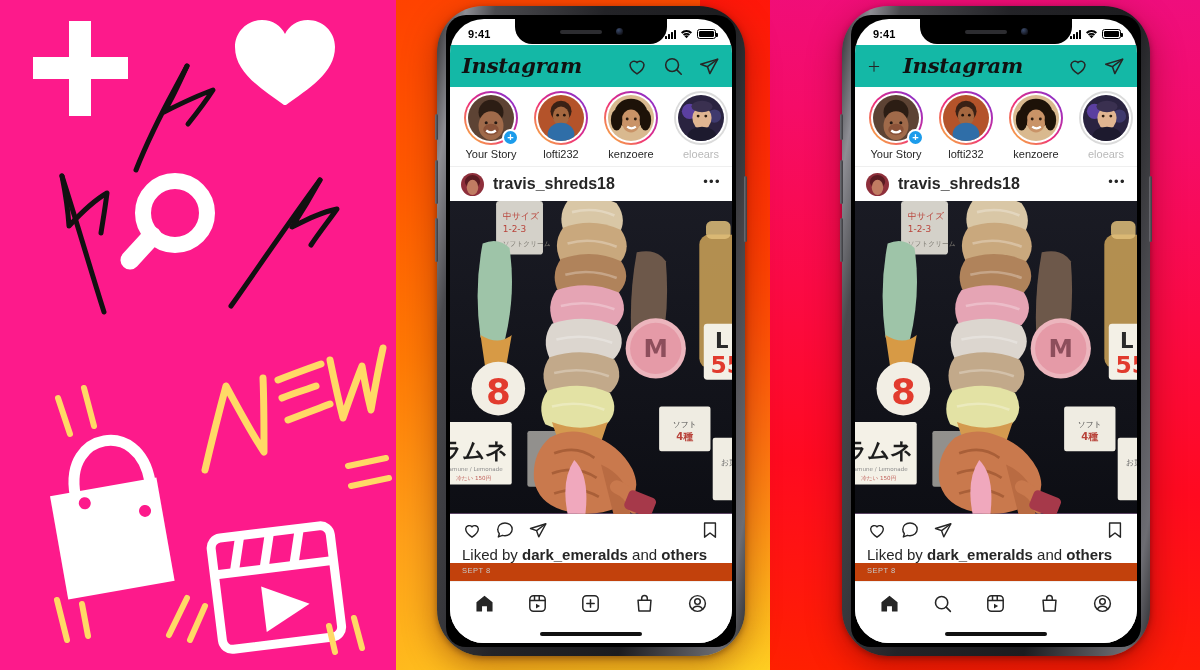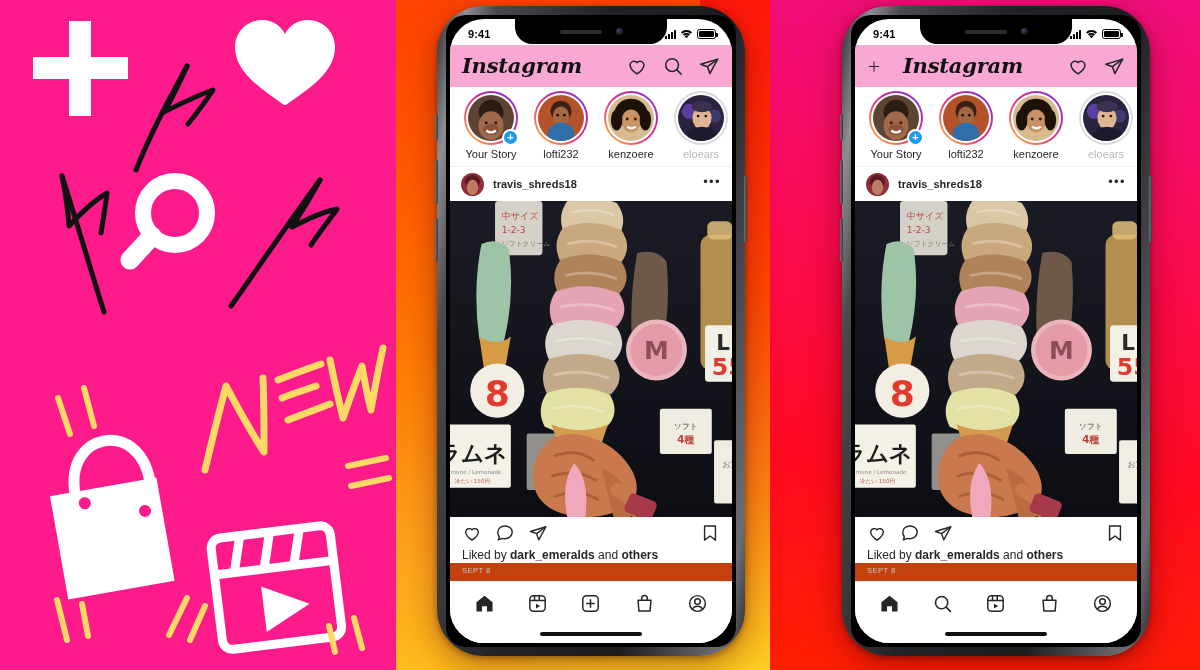--- a/index.html
+++ b/index.html
@@ -107,21 +107,21 @@
   }
   .batt::after {
     content:""; position:absolute; right:-3px; top:3px; width:1.6px; height:3.4px;
     background:#000; border-radius: 0 1px 1px 0;
   }
   .batt span { display:block; width:100%; height:100%; background:#000; border-radius:1.3px; }
 
   
   .ig-header {
     flex: none; height: 42px; display: flex; align-items: center;
-    padding: 0 12px; gap: 22px; background:#f9a8d4;
+    padding: 0 12px; gap: 22px; background:#14b8a6;
   }
   .logo {
     font-family: "DejaVu Serif", serif;
     font-style: italic; font-size: 21px; font-weight: 600;
     letter-spacing: -.2px; color: #111; line-height: 1;
     transform: translateY(-1px);
   }
   .hdr-spacer { flex: 1; }
   .hdr-icons { display: flex; align-items: center; gap: 14px; }
 
@@ -151,34 +151,34 @@
   }
   .story-name.faded { color: #b9b9b9; }
 
   
   .post-head {
     flex: none; height: 34px; display: flex; align-items: center;
     gap: 9px; padding: 0 11px; background:#fff;
   }
   .post-ava { width:23px;height:23px;border-radius:50%;overflow:hidden;flex:none; }
   .post-ava svg{display:block;width:100%;height:100%}
-  .post-user { font-size: 11px; font-weight: bold; color: #262626; }
+  .post-user { font-size: 16px; font-weight: bold; color: #262626; }
   .dots { margin-left: auto; letter-spacing: 1.4px; color:#262626; font-size:13px; line-height:1;
           transform: translateY(-3px); }
 
   .post-media { flex: 1 1 auto; position: relative; overflow: hidden; background:#f0abfc; min-height:0; }
   .post-media svg { position:absolute; inset:0; width:100%; height:100%; display:block; }
 
   
   .post-actions {
     flex:none; height: 32px; display:flex; align-items:center; gap:13px;
     padding: 0 12px; background:#fff;
   }
   .post-actions .save { margin-left:auto; }
-  .post-likes { flex:none; padding: 0 12px; font-size: 12px; color:#262626; line-height:1.15; background:#fff;}
+  .post-likes { flex:none; padding: 0 12px; font-size: 15px; color:#262626; line-height:1.15; background:#fff;}
   .post-likes b { font-weight: bold; }
   .post-date { flex:none; padding: 3px 12px 6px; font-size: 7.5px; color:#c7c7c7;
                letter-spacing:.5px; background:#c2410c; }
 
   
   .tabbar {
     flex:none; height: 44px; display:flex; align-items:center;
     justify-content: space-around; padding: 0 8px;
     border-top: 1px solid #efefef; background:#fff;
   }

